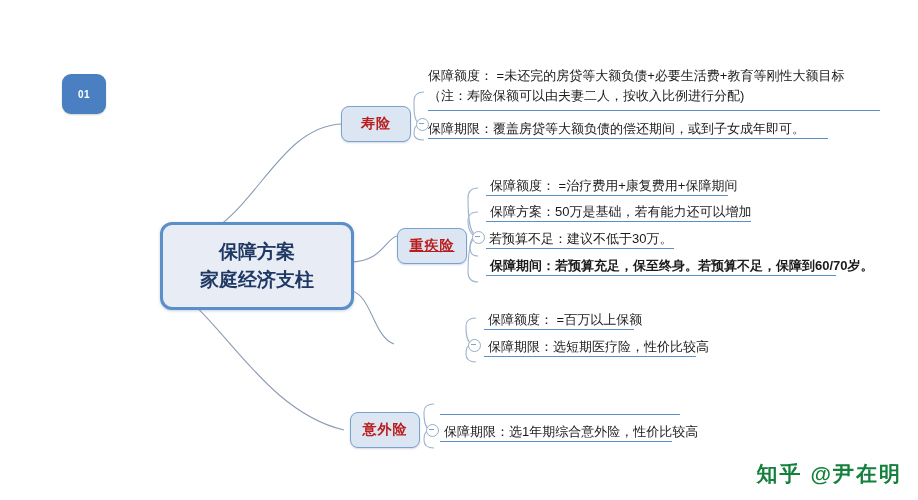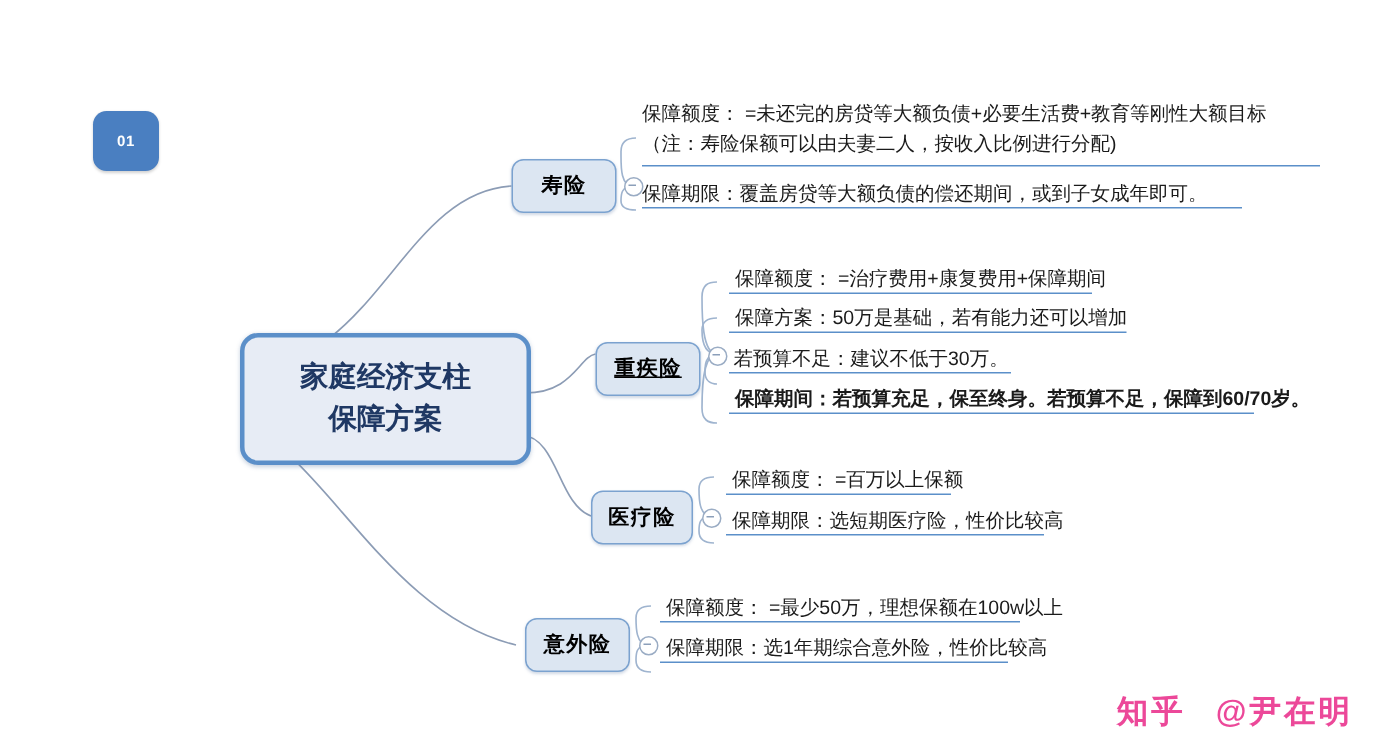--- a/index.html
+++ b/index.html
@@ -27,21 +27,21 @@
     display:flex;flex-direction:column;align-items:center;justify-content:center;
     color:#1f3864;font-size:19px;font-weight:bold;line-height:1.45;
     box-shadow:0 1px 3px rgba(90,120,160,.35);
   }
   .root span{display:block;}
 
   
   .branch{
     position:absolute;background:#dce6f2;border:1.6px solid #7ba2cf;
     border-radius:8px;display:flex;align-items:center;justify-content:center;
-    color:#000000;font-size:14px;font-weight:bold;letter-spacing:1px;
+    color:#b91c1c;font-size:14px;font-weight:bold;letter-spacing:1px;
     box-shadow:0 1px 2px rgba(90,120,160,.28);
   }
   .toggle{
     position:absolute;width:11px;height:11px;border-radius:50%;
     border:1px solid #9aacc4;background:#ffffff;
   }
   .toggle:after{
     content:"";position:absolute;left:2px;top:4px;width:5px;height:1px;background:#8c9fba;
   }
 
@@ -49,22 +49,22 @@
   .detail{
     position:absolute;color:#1a1a1a;font-size:13px;line-height:1.5;
     white-space:nowrap;padding-bottom:2px;
   }
   .detail.wrap{white-space:normal;}
   .rule{position:absolute;height:1.4px;background:#5b8fc9;}
 
   
   .watermark{
     position:absolute;right:16px;bottom:12px;
-    color:#ec4899;font-size:21px;letter-spacing:2px;font-weight:bold;
-    display:flex;align-items:center;gap:20px;user-select:none;
+    color:#15803d;font-size:21px;letter-spacing:2px;font-weight:bold;
+    display:flex;align-items:center;gap:8px;user-select:none;
   }
 </style>
 </head>
 <body>
 
 <div id="canvas">
 
   <svg id="links" viewBox="0 0 918 500">
     <g fill="none" stroke="#8c9cb5" stroke-width="1.1">
       <path d="M162,246 C 250,246 268,128 341,124"></path>
@@ -91,22 +91,22 @@
       <path d="M432,430 C 424,430 424,418 424,412 C424,406 428,404 434,404"></path>
       <path d="M432,430 C 424,430 424,436 424,440 C424,446 428,448 434,448"></path>
     </g>
   </svg>
 
   <div class="badge">
     <span>01</span>
   </div>
 
   <div class="root">
+    <span>保障方案</span>
     <span>家庭经济支柱</span>
-    <span>保障方案</span>
   </div>
 
   <div class="branch" style="left:341px;top:106px;width:68px;height:34px;">
     <span>寿险</span>
   </div>
   <div class="toggle" style="left:416px;top:118px;"></div>
 
   <div class="detail wrap" style="left:428px;top:66px;width:452px;">保障额度： =未还完的房贷等大额负债+必要生活费+教育等刚性大额目标 （注：寿险保额可以由夫妻二人，按收入比例进行分配)</div>
   <div class="rule" style="left:428px;top:110px;width:452px;"></div>
 
@@ -123,37 +123,33 @@
 
   <div class="detail" style="left:490px;top:202px;">保障方案：50万是基础，若有能力还可以增加</div>
   <div class="rule" style="left:486px;top:221px;width:265px;"></div>
 
   <div class="detail" style="left:489px;top:229px;">若预算不足：建议不低于30万。</div>
   <div class="rule" style="left:486px;top:248px;width:188px;"></div>
 
   <div class="detail" style="left:490px;top:256px;font-weight:bold;">保障期间：若预算充足，保至终身。若预算不足，保障到60/70岁。</div>
   <div class="rule" style="left:486px;top:275px;width:350px;"></div>
 
-  <div class="branch" style="left:394px;top:327px;width:66px;height:34px;">
-    <span>医疗险</span>
-  </div>
   <div class="toggle" style="left:468px;top:339px;"></div>
 
   <div class="detail" style="left:488px;top:310px;">保障额度： =百万以上保额</div>
   <div class="rule" style="left:484px;top:329px;width:150px;"></div>
 
   <div class="detail" style="left:488px;top:337px;">保障期限：选短期医疗险，性价比较高</div>
   <div class="rule" style="left:484px;top:356px;width:212px;"></div>
 
   <div class="branch" style="left:350px;top:412px;width:68px;height:34px;text-align:center;">
     <span>意外险</span>
   </div>
   <div class="toggle" style="left:426px;top:424px;"></div>
 
-  <div class="detail" style="left:444px;top:395px;">保障额度： =最少50万，理想保额在100w以上</div>
   <div class="rule" style="left:440px;top:414px;width:240px;"></div>
 
   <div class="detail" style="left:444px;top:422px;">保障期限：选1年期综合意外险，性价比较高</div>
   <div class="rule" style="left:440px;top:441px;width:232px;"></div>
 
   <div class="watermark">
     <span>知乎</span>
     <span>@尹在明</span>
   </div>
 

